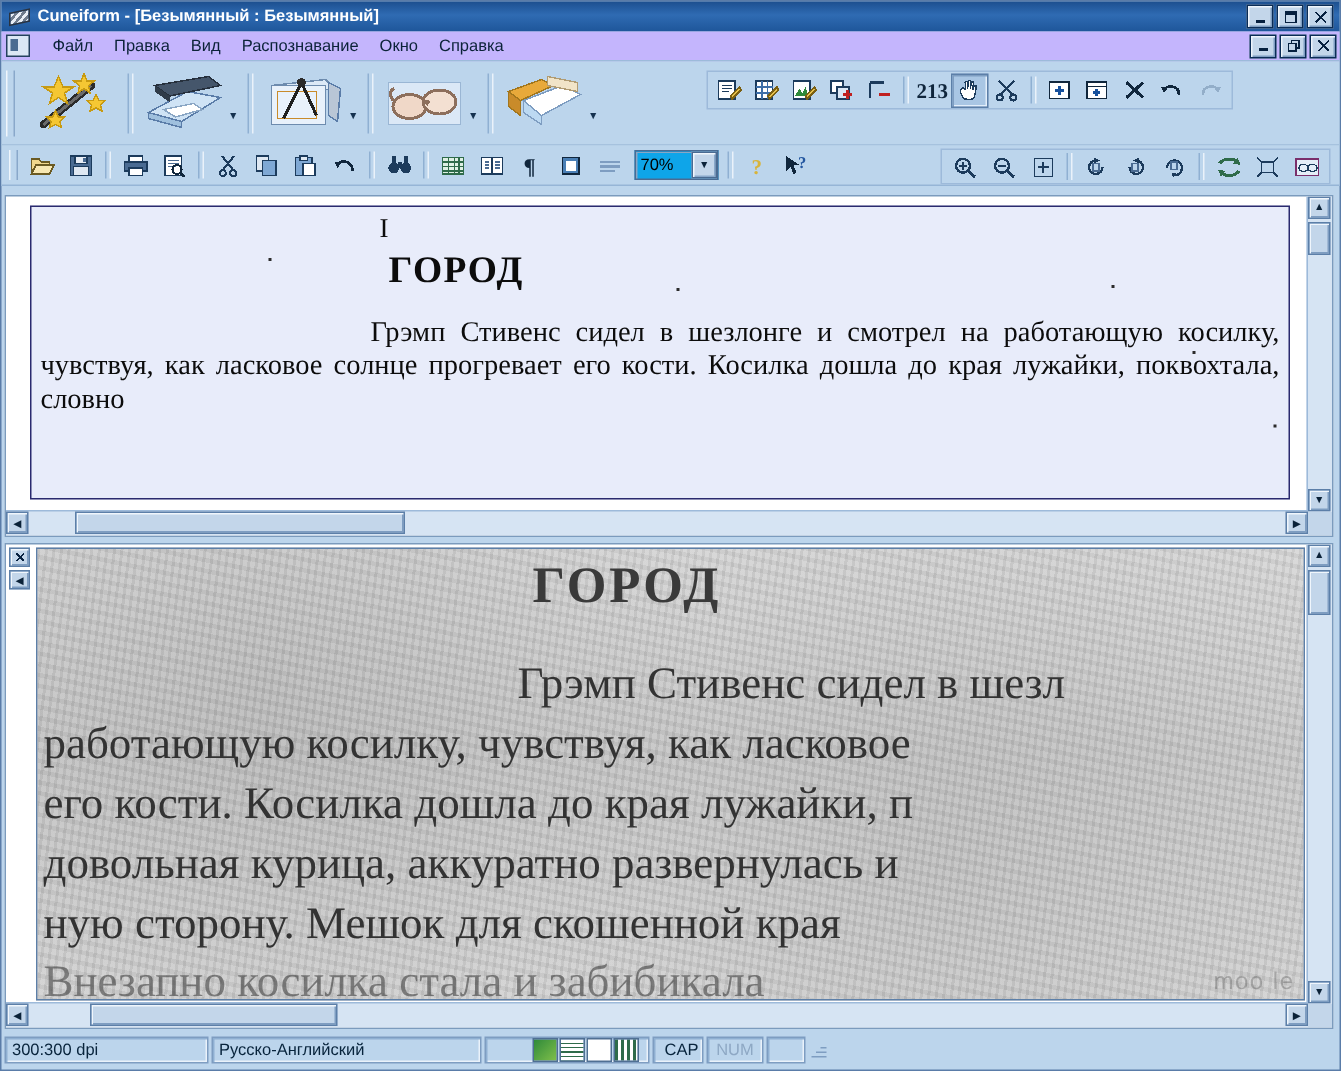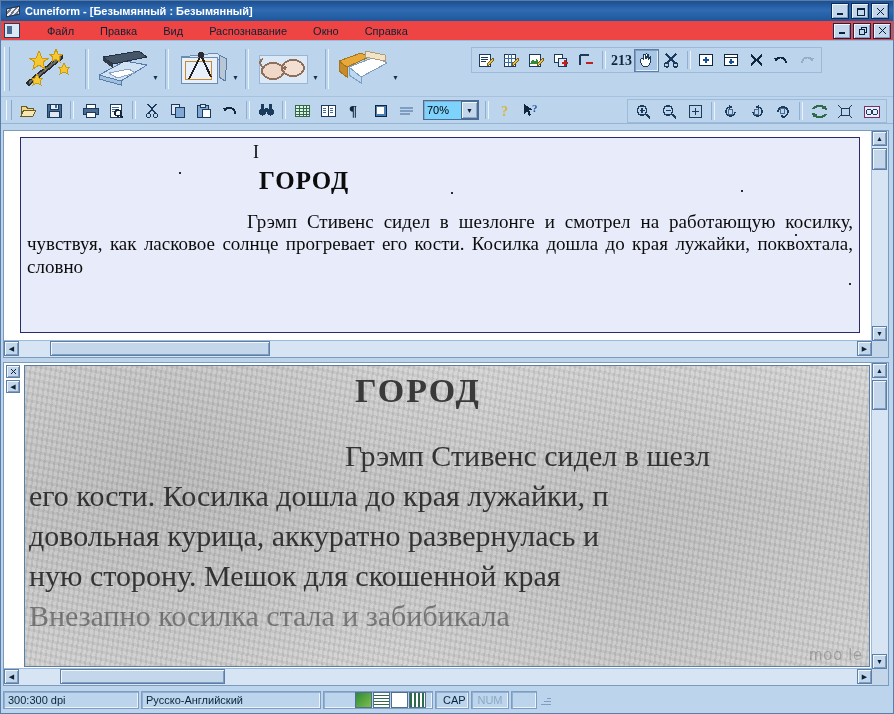--- a/index.html
+++ b/index.html
@@ -24,21 +24,21 @@
   .winbtns{display:flex;gap:2px;padding-right:2px;}
   .wb{width:16px;height:14px;background:#c3d6ea;border:1px solid #0a2c56;
       border-right-color:#0a2c56;border-bottom-color:#0a2c56;
       box-shadow:inset 1px 1px 0 #eef4fb, inset -1px -1px 0 #7e9dc1;
       display:flex;align-items:center;justify-content:center;
       font-size:9px;color:#05203f;line-height:1;font-family:"Liberation Sans",sans-serif;}
   .wb svg{display:block;}
 
   
   .menubar{height:19px;display:flex;align-items:center;padding-left:3px;
-           background:#ef4444;border-bottom:1px solid #9dbada;gap:12px;}
+           background:#c4b5fd;border-bottom:1px solid #9dbada;}
   .doc-ico{width:14px;height:13px;border:1px solid #24405f;background:#dbe7f5;
            margin-right:8px;position:relative;}
   .doc-ico:after{content:"";position:absolute;left:2px;top:2px;width:5px;height:8px;background:#4a6b92;}
   .menu{font-size:11px;color:#0b2238;padding:2px 7px;cursor:default;white-space:nowrap;}
   .mdibtns{display:flex;gap:2px;padding-right:2px;}
 
   
   .bigbar{height:55px;display:flex;align-items:center;background:#bcd5ec;
           border-bottom:1px solid #a6c2de;position:relative;}
   .grip{width:4px;height:44px;margin:0 3px;
@@ -57,21 +57,21 @@
         box-shadow:inset 1px 1px 0 #7e9dc1,inset -1px -1px 0 #e3eefa;}
   .vsep{width:2px;height:18px;margin:0 3px;border-left:1px solid #8fb0d2;border-right:1px solid #eaf2fa;}
 
   
   .stdbar{height:26px;display:flex;align-items:center;background:#bcd5ec;
           border-bottom:1px solid #96b5d6;padding-left:2px;position:relative;}
   .tgrip{width:4px;height:20px;margin:0 3px;
          border-left:1px solid #f0f6fc;border-right:1px solid #89a8ca;}
   .tbtn{width:24px;height:22px;display:flex;align-items:center;justify-content:center;
         border:1px solid transparent;}
-  .zoombox{width:54px;height:18px;background:#7dd3fc;border:1px solid #4a6b92;
+  .zoombox{width:54px;height:18px;background:#0ea5e9;border:1px solid #4a6b92;
            box-shadow:inset 1px 1px 0 #8aa6c4;display:flex;align-items:center;margin-left:4px;}
   .zoomval{font-size:11px;color:#000;padding-left:3px;flex:1;}
   .zoomarrow{width:15px;height:16px;background:#c3d6ea;border:1px solid #4a6b92;
              box-shadow:inset 1px 1px 0 #f0f6fc,inset -1px -1px 0 #89a8ca;
              display:flex;align-items:center;justify-content:center;font-size:7px;color:#0b2238;}
   .rightbar{position:absolute;right:6px;top:2px;height:22px;display:flex;align-items:center;
             border:1px solid #9dbada;padding:0 2px;background:#bcd5ec;}
 
   
   .textpane{position:absolute;left:2px;top:129px;width:886px;height:228px;
@@ -571,20 +571,21 @@
           </svg>
       </div>
       <div class="tinybtn">◀</div>
     </div>
 
     <div class="imgwrap">
       <div class="scan"></div>
       <div class="scantext">
         <div class="h">ГОРОД</div>
         <div class="l first">Грэмп Стивенс сидел в шезл</div>
+        <div class="l">работающую косилку, чувствуя, как ласковое</div>
         <div class="l">его кости. Косилка дошла до края лужайки, п</div>
         <div class="l">довольная курица, аккуратно развернулась и</div>
         <div class="l">ную сторону. Мешок для скошенной края</div>
         <div class="l" style="opacity:.55">Внезапно косилка стала и забибикала</div>
       </div>
       <div class="watermark">moo le</div>
     </div>
 
     <div class="vsb">
       <div class="sbbtn">▲</div>

